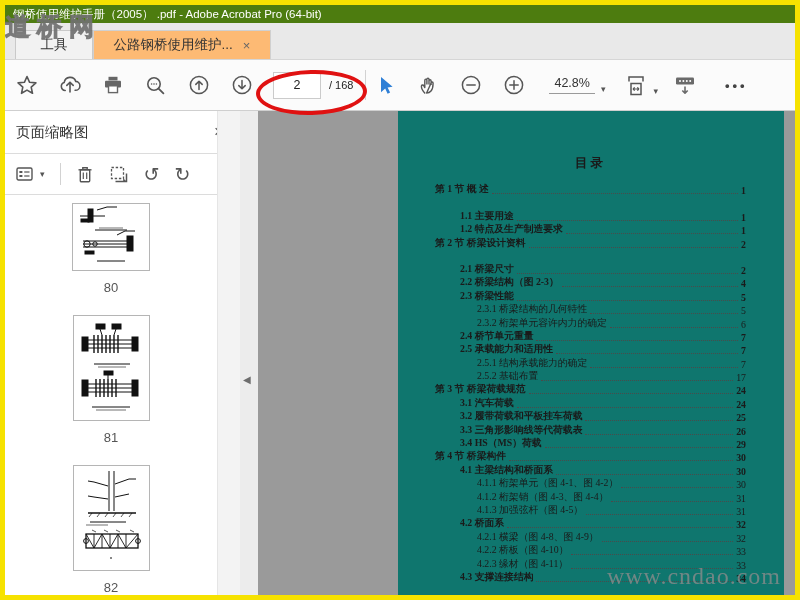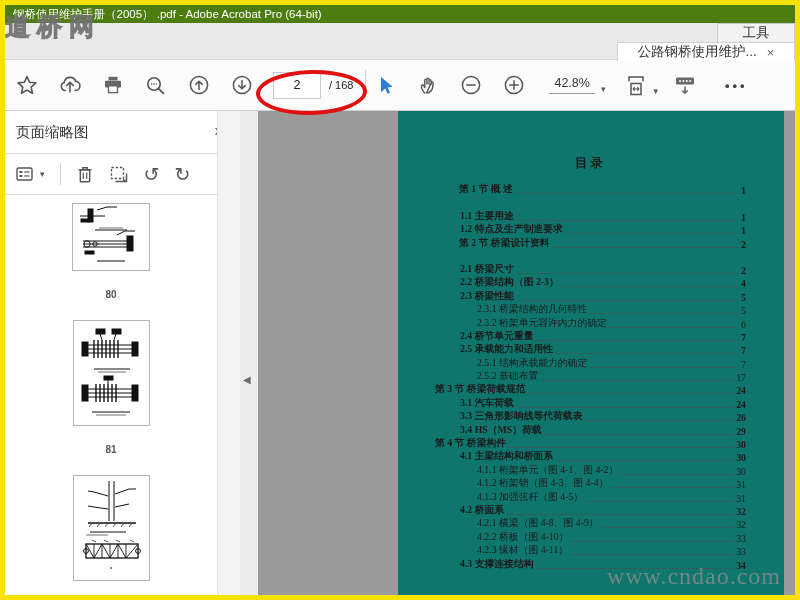--- a/index.html
+++ b/index.html
@@ -3,25 +3,25 @@
 <meta charset="utf-8">
 <style>
   html,body{margin:0;padding:0;width:800px;height:600px;overflow:hidden;
     font-family:"Liberation Sans","DejaVu Sans",sans-serif;}
   .screen{position:relative;width:800px;height:600px;box-sizing:border-box;
     border:5px solid #f6e200;background:#fff;overflow:hidden;}
   
   .titlebar{height:18px;background:#4d7c0f;color:#fff;display:flex;align-items:center;
     padding:0 8px;font-size:11.5px;white-space:nowrap;}
   
-  .tabbar{height:36px;background:#e9e9e9;display:flex;align-items:flex-end;padding-left:10px;flex-direction:column;}
+  .tabbar{height:36px;background:#e9e9e9;display:flex;align-items:flex-end;padding-left:10px;}
   .tab{height:29px;display:flex;align-items:center;justify-content:center;font-size:13.5px;
     color:#333;box-sizing:border-box;cursor:default;}
   .tools-tab{width:78px;background:#f2f2f2;border:1px solid #c9c9c9;border-bottom:none;}
-  .doc-tab{width:178px;background:#ffffff;border:1px solid #d0d0d0;border-bottom:none;
+  .doc-tab{width:178px;background:#fdba74;border:1px solid #d0d0d0;border-bottom:none;
     gap:10px;padding:0 8px;}
   .tab-close{color:#666;font-size:13px;}
   
   .toolbar{height:52px;background:#fbfbfb;border-top:1px solid #d6d6d6;
     border-bottom:1px solid #cfcfcf;display:flex;align-items:center;box-sizing:border-box;}
   .tbtn{width:43px;display:flex;align-items:center;justify-content:center;}
   .vsep{width:1px;height:30px;background:#d2d2d2;}
   .pagebox{width:46px;height:25px;border:1px solid #cbcbcb;background:#fff;display:flex;
     align-items:center;justify-content:center;font-size:12.5px;color:#222;margin-left:10px;}
   .page-total{margin:0 12px 0 8px;font-size:11px;color:#222;white-space:nowrap;}
@@ -39,35 +39,35 @@
   .panel-close{color:#555;font-size:17px;}
   .panel-toolbar{height:40px;display:flex;align-items:center;gap:15px;padding:0 11px;
     border-top:1px solid #dcdcdc;border-bottom:1px solid #dcdcdc;margin-right:23px;}
   .rot{font-size:19px;color:#565656;line-height:1;}
   .scroll-track{position:absolute;top:0;right:0;bottom:0;width:22px;background:#f3f3f3;
     border-left:1px solid #e5e5e5;}
   .thumb-scroll{position:absolute;top:84px;bottom:0;left:0;right:23px;overflow:hidden;
     display:flex;flex-direction:column;align-items:center;padding-top:8px;}
   .thumb{display:flex;flex-direction:column;align-items:center;margin-bottom:20px;}
   .thumb-img{background:#fff;border:1px solid #b5b5b5;}
-  .thumb-label{margin-top:18px;font-size:10px;color:#555;font-weight:bold;}
+  .thumb-label{margin-top:9px;font-size:13px;color:#555;}
   .splitter{width:18px;background:#ececec;position:relative;}
   .splitter .col{position:absolute;top:263px;left:3px;font-size:10px;color:#6d6d6d;}
   
   .docarea{flex:1;background:#9a9a9a;position:relative;overflow:hidden;}
   .pdf-page{position:absolute;left:140px;top:0;width:386px;height:484px;background:#0f766e;
     font-family:"Liberation Serif","DejaVu Serif",serif;color:#1a1a1a;box-sizing:border-box;
     padding:44px 38px 0 37px;overflow:hidden;}
   .toc-title{text-align:center;font-size:12.5px;font-weight:bold;letter-spacing:3px;
     margin-bottom:11px;}
   .toc-row{display:flex;align-items:flex-end;height:13.4px;font-size:9.8px;white-space:nowrap;}
   .toc-row.lvl0,.toc-row.lvl1{font-weight:bold;}
   .toc-row.lvl1{padding-left:25px;}
   .toc-row.lvl2{padding-left:42px;font-weight:normal;}
-  .toc-row.gap{margin-bottom:13px;margin-left:24px;}
+  .toc-row.gap{margin-bottom:13px;}
   .leader{flex:1;margin:0 3px 2px 3px;border-bottom:1.6px dotted #4a4a4a;min-width:8px;}
   
   .wm-top{position:absolute;left:0;top:5px;font-size:25px;font-weight:bold;letter-spacing:7px;
     color:rgba(130,130,130,0.30);-webkit-text-stroke:1.1px rgba(112,112,112,0.9);z-index:50;}
   .wm-bottom{position:absolute;right:14px;bottom:5px;font-size:24px;letter-spacing:1px;
     color:rgba(140,140,140,0.78);font-family:Liberation Serif, serif;z-index:50;}
   svg{display:block;}
 </style>
 </head>
 <body>
@@ -421,20 +421,25 @@
               <span>第 3 节 桥梁荷载规范</span>
               <span class="leader"></span>
               <span>24</span>
             </div>
             <div class="toc-row lvl1">
               <span>3.1 汽车荷载</span>
               <span class="leader"></span>
               <span>24</span>
             </div>
             <div class="toc-row lvl1">
+              <span>3.2 履带荷载和平板挂车荷载</span>
+              <span class="leader"></span>
+              <span>25</span>
+            </div>
+            <div class="toc-row lvl1">
               <span>3.3 三角形影响线等代荷载表</span>
               <span class="leader"></span>
               <span>26</span>
             </div>
             <div class="toc-row lvl1">
               <span>3.4 HS（MS）荷载</span>
               <span class="leader"></span>
               <span>29</span>
             </div>
             <div class="toc-row lvl0">

